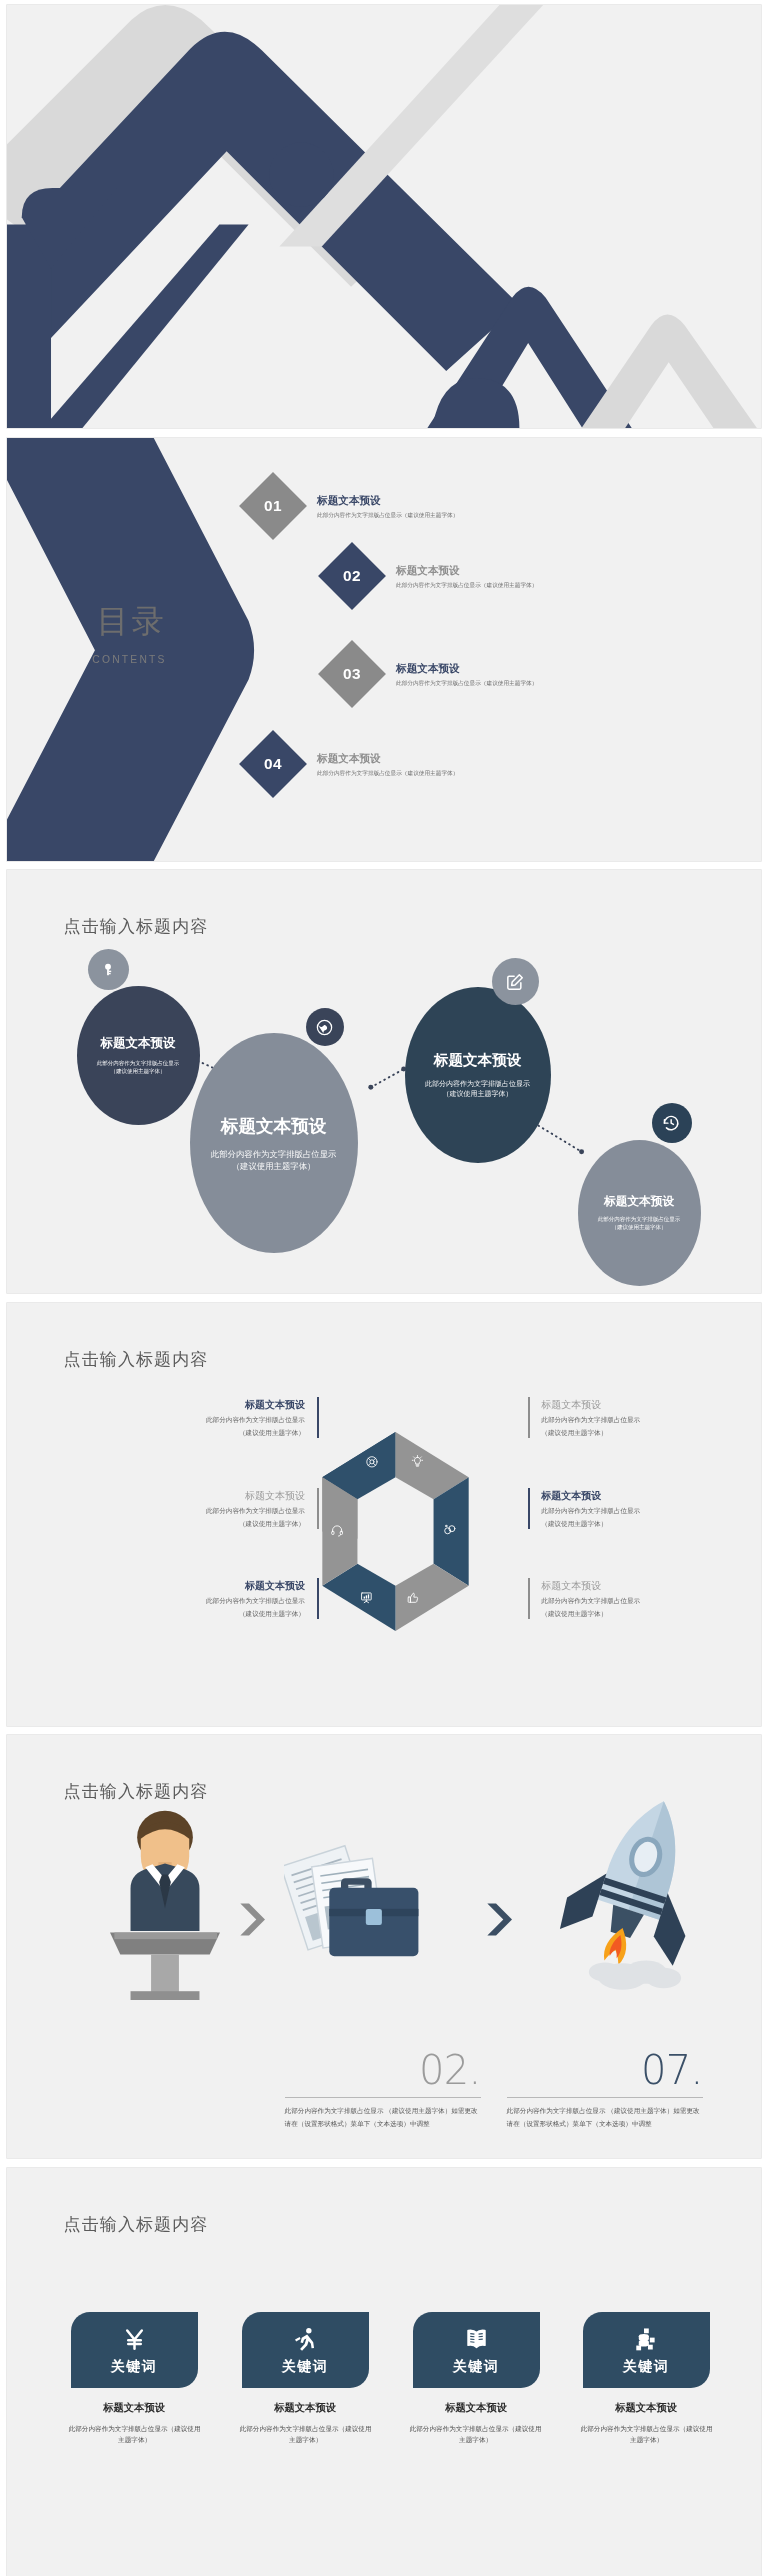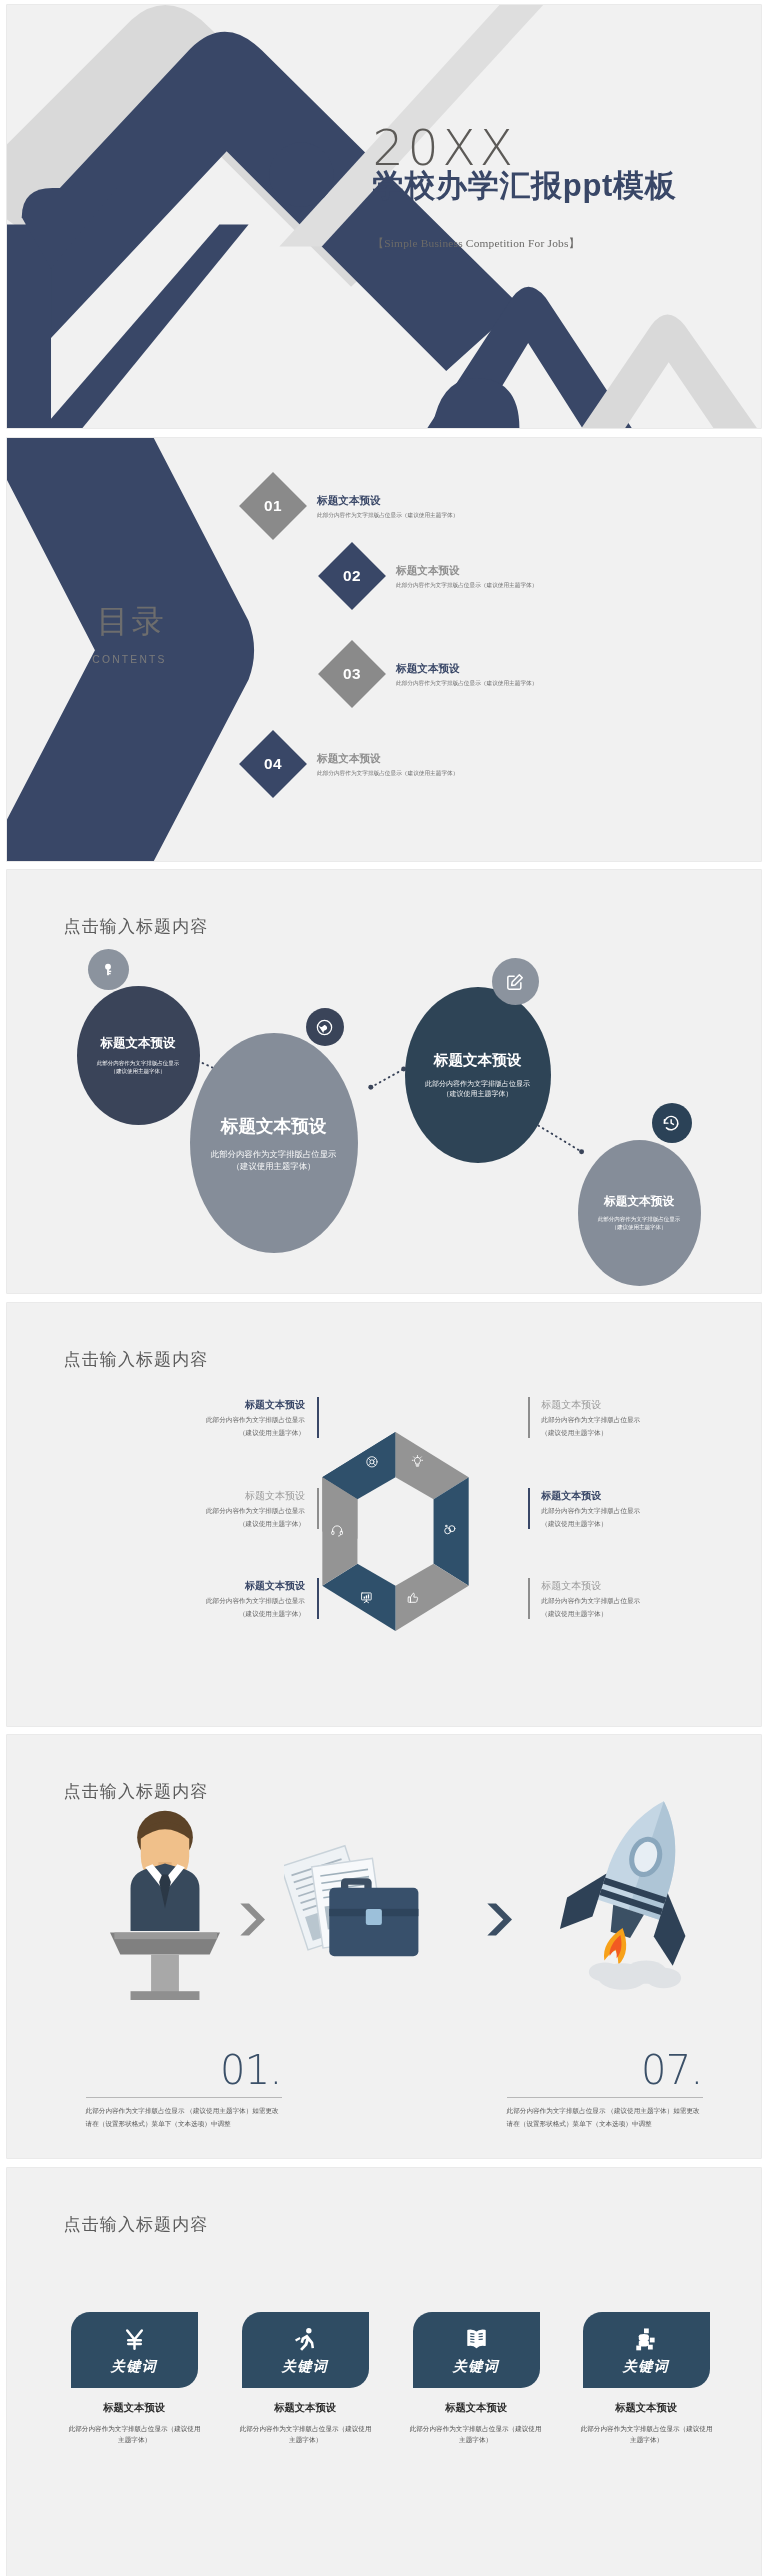--- a/index.html
+++ b/index.html
@@ -137,21 +137,21 @@
   
   .kw-card {
     position: absolute;
     width: 127px; height: 76px;
     background: #2f4c63;
     border-radius: 19px 0 19px 0;
     display: flex; flex-direction: column;
     align-items: center; justify-content: center;
   }
   .kw-icon { height: 31px; display: flex; align-items: center; justify-content: center; }
-  .kw-label { color: #fff; font-size: 14px; font-weight: bold; letter-spacing: 1.5px; margin-top: 2.9px; font-style: italic; }
+  .kw-label { color: #fff; font-size: 14px; font-weight: bold; letter-spacing: 1.5px; margin-top: 2.9px; }
   .kw-title { position: absolute; width: 127px; text-align: center; font-size: 10.3px; font-weight: bold; color: #2b2b2b; }
   .kw-desc { position: absolute; width: 136px; text-align: center; font-size: 6.6px; color: #4d4d4d; line-height: 1.75; }
 </style>
 </head>
 <body>
 
 <div class="slide s1">
 
   <svg width="754" height="423" viewBox="0 0 1030 578" style="position:absolute;left:0;top:0">
 
@@ -166,25 +166,20 @@
 
     <path d="M 560 600 L 690 400 Q 712 370 736 400 L 868 600 L 800 600 L 712 462 L 628 600 Z" fill="#394767"></path>
     <path d="M 770 600 L 880 438 Q 902 408 926 438 L 1040 600 L 980 600 L 904 488 L 830 600 Z" fill="#d9d9d9"></path>
 
     <path d="M 30 600 L 290 300 L 330 300 L 85 600 Z" fill="#394767"></path>
 
     <path d="M 585 560 Q 600 505 650 510 Q 700 516 700 578 L 580 578 Z" fill="#394767"></path>
     <circle cx="402" cy="232" r="44" fill="#394767"></circle>
   </svg>
 
-  <div class="s1-title-wrap">
-    <div class="s1-year">20XX</div>
-    <div class="s1-main">学校办学汇报ppt模板</div>
-    <div class="s1-sub">【Simple Business Competition For Jobs】</div>
-  </div>
 </div>
 
 <div class="slide s2">
   <svg width="754" height="423" viewBox="0 0 1030 578" style="position:absolute;left:0;top:0">
     <path d="M -40 -20 L 190 -20 L 330 250 Q 345 290 330 330 L 190 598 L -40 598 L 120 290 Z" fill="#394767"></path>
     <path d="M 212 -20 L 260 -20 L 120 250 L 96 210 Z" fill="#394767" opacity="0"></path>
   </svg>
 
   <div class="s2-left">
     <div class="s2-mulu">目录</div>
@@ -470,22 +465,22 @@
       <path d="M125 198 c7 12 9 22 5 32 c-2 -8 -4 -10 -5 -11 c-1 1 -3 3 -5 11 c-4 -10 -2 -20 5 -32z" fill="#f25a22"></path>
     </g>
     <g fill="#dfe2e5">
       <ellipse cx="110" cy="252" rx="34" ry="18"></ellipse>
       <ellipse cx="142" cy="246" rx="28" ry="16"></ellipse>
       <ellipse cx="166" cy="254" rx="24" ry="14"></ellipse>
       <ellipse cx="86" cy="246" rx="22" ry="13"></ellipse>
     </g>
   </svg>
 
-  <div class="step" style="left:79px; top:315px;">
-    <div class="step-num num-navy">01.</div>
+  <div class="step" style="left:278px; top:315px;">
+    <div class="step-num num-gray">02.</div>
     <div class="step-rule"></div>
     <div class="step-p">此部分内容作为文字排版占位显示 （建议使用主题字体）如需更改请在（设置形状格式）菜单下（文本选项）中调整</div>
   </div>
   <div class="step" style="left:500px; top:315px;">
     <div class="step-num num-navy">07.</div>
     <div class="step-rule"></div>
     <div class="step-p">此部分内容作为文字排版占位显示 （建议使用主题字体）如需更改请在（设置形状格式）菜单下（文本选项）中调整</div>
   </div>
 </div>
 

